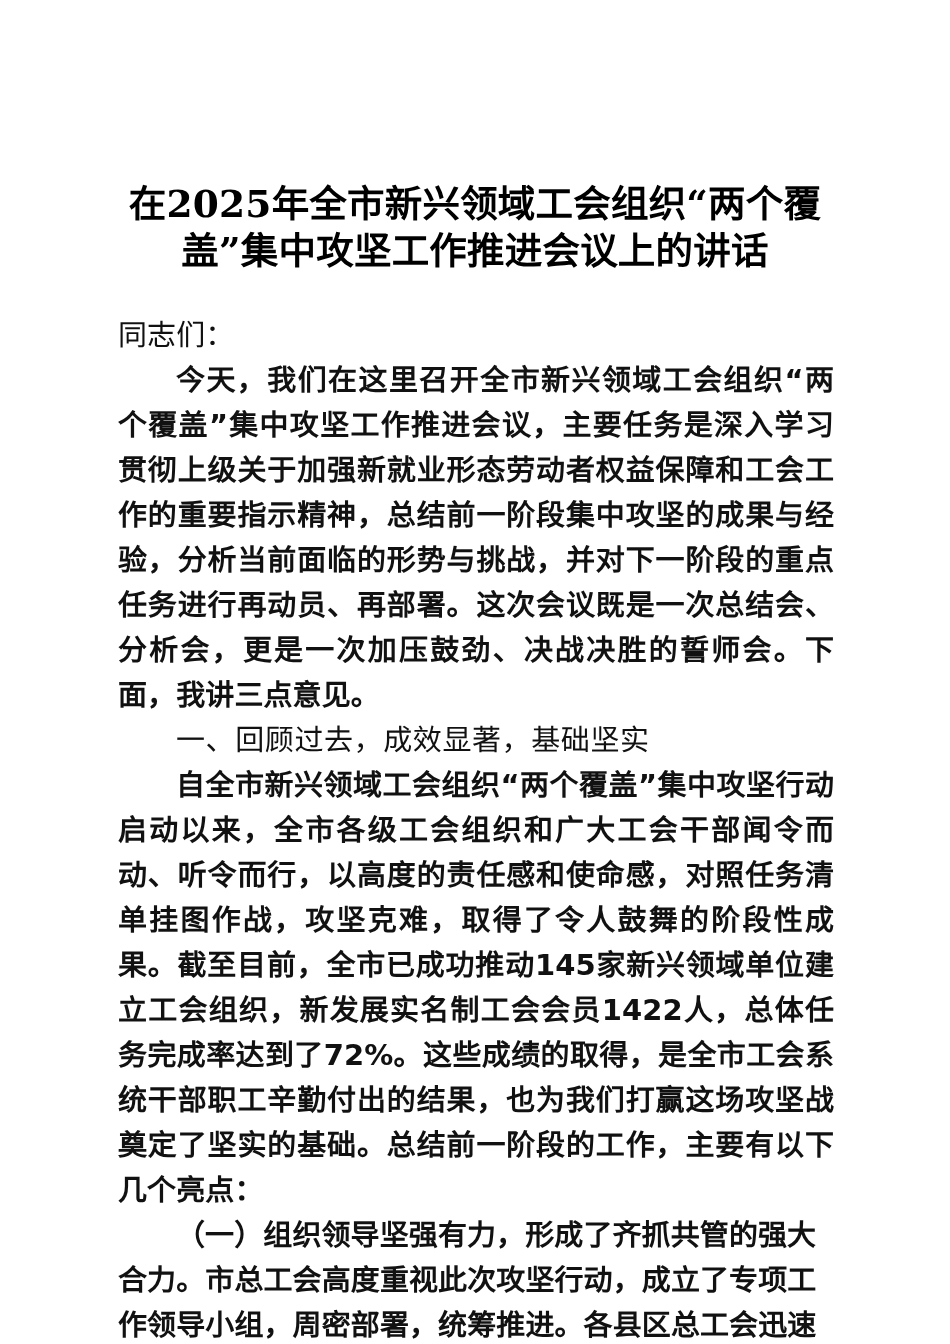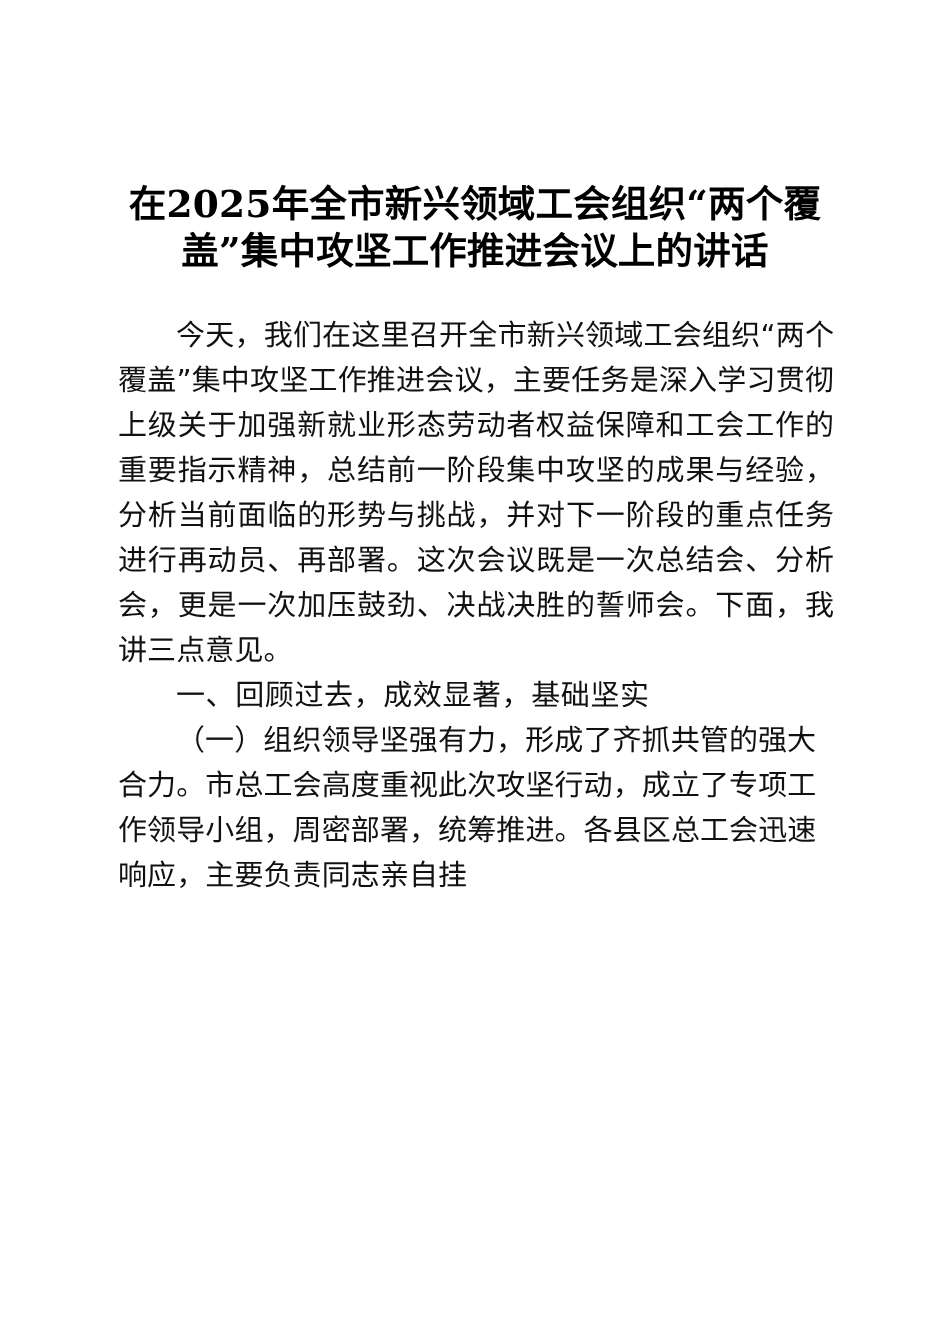--- a/index.html
+++ b/index.html
@@ -70,20 +70,21 @@
     text-align: justify;
     text-justify: inter-character;
     text-indent: 0;
     color: #111111;
     word-break: break-all;
     font-weight: 400;
   }
 
   .para.indent {
     text-indent: 58px;
+    font-weight: bold;
   }
 
   .para.heading {
     font-weight: 400;
     text-indent: 58px;
     letter-spacing: 0.6px;
   }
 
   .para.last-open {
     text-align: left;
@@ -92,23 +93,25 @@
 </head>
 <body>
 
 <div class="page">
   <div class="content">
 
     <h1 class="doc-title">在2025年全市新兴领域工会组织“两个覆盖”集中攻坚工作推进会议上的讲话</h1>
 
     <div class="body-block">
 
+      <p class="para">同志们：</p>
 
       <p class="para indent">今天，我们在这里召开全市新兴领域工会组织“两个覆盖”集中攻坚工作推进会议，主要任务是深入学习贯彻上级关于加强新就业形态劳动者权益保障和工会工作的重要指示精神，总结前一阶段集中攻坚的成果与经验，分析当前面临的形势与挑战，并对下一阶段的重点任务进行再动员、再部署。这次会议既是一次总结会、分析会，更是一次加压鼓劲、决战决胜的誓师会。下面，我讲三点意见。</p>
 
       <p class="para heading">一、回顾过去，成效显著，基础坚实</p>
 
+      <p class="para indent">自全市新兴领域工会组织“两个覆盖”集中攻坚行动启动以来，全市各级工会组织和广大工会干部闻令而动、听令而行，以高度的责任感和使命感，对照任务清单挂图作战，攻坚克难，取得了令人鼓舞的阶段性成果。截至目前，全市已成功推动145家新兴领域单位建立工会组织，新发展实名制工会会员1422人，总体任务完成率达到了72%。这些成绩的取得，是全市工会系统干部职工辛勤付出的结果，也为我们打赢这场攻坚战奠定了坚实的基础。总结前一阶段的工作，主要有以下几个亮点：</p>
 
       <p class="para indent last-open">（一）组织领导坚强有力，形成了齐抓共管的强大合力。市总工会高度重视此次攻坚行动，成立了专项工作领导小组，周密部署，统筹推进。各县区总工会迅速响应，主要负责同志亲自挂</p>
 
     </div>
   </div>
 </div>
 
 </body></html>

